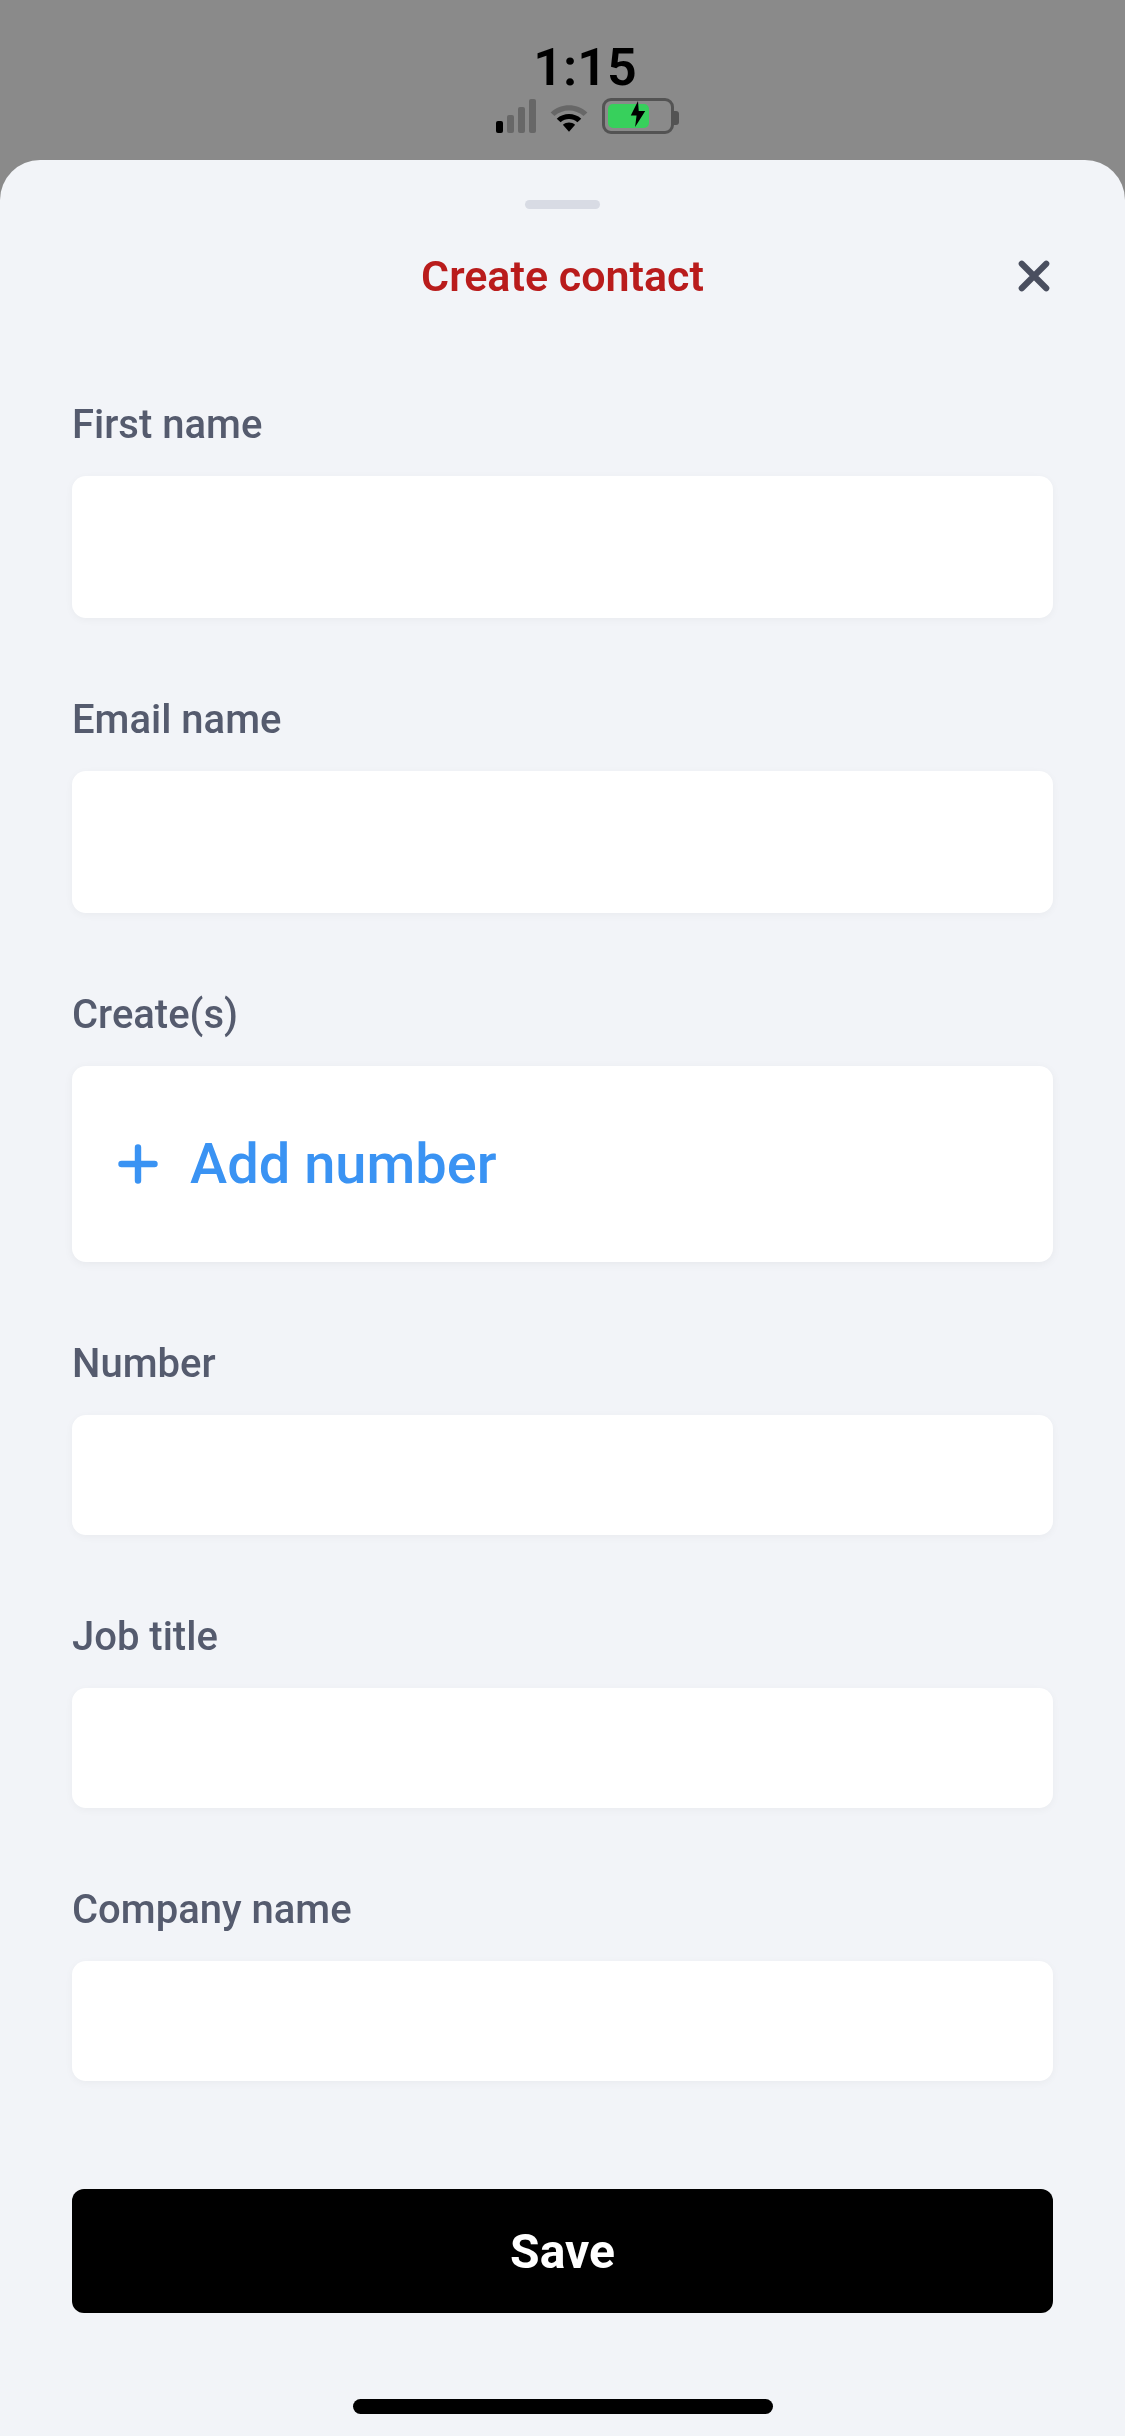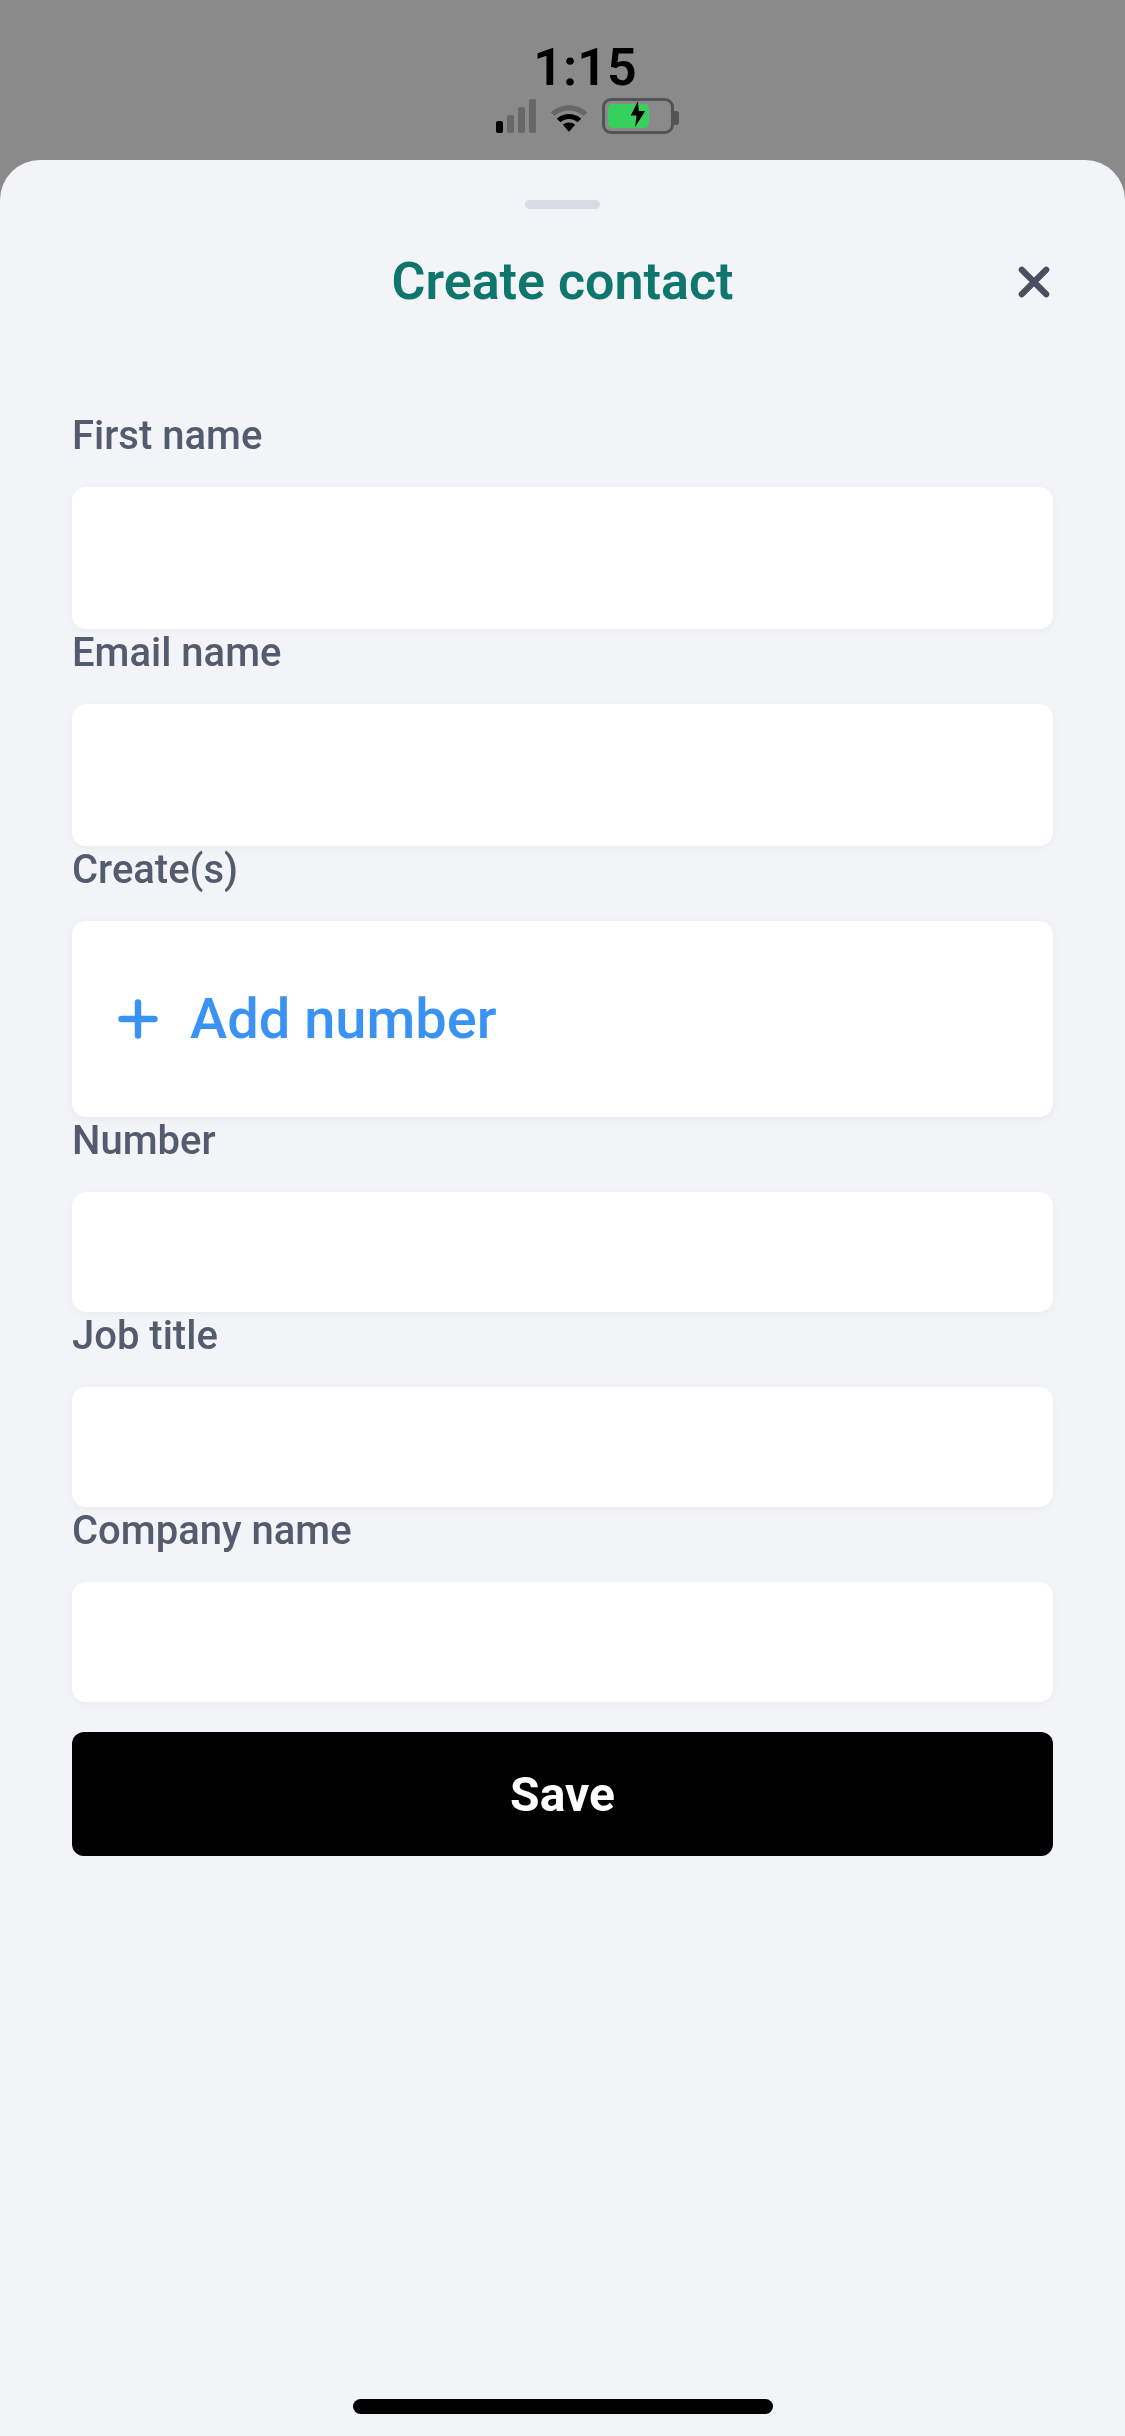--- a/index.html
+++ b/index.html
@@ -104,23 +104,23 @@
       border-radius: 5px;
       margin: 0 auto;
     }
     .sheet-header {
       position: relative;
       text-align: center;
       margin-top: 42px;
       padding: 0 60px;
     }
     .sheet-title {
-      font-size: 52px;
+      font-size: 43px;
       font-weight: 600;
-      color: #0f766e;
+      color: #b91c1c;
     }
     .close-btn {
       position: absolute;
       right: 60px;
       top: 50%;
       transform: translateY(-50%);
       background: none;
       border: none;
       cursor: pointer;
       padding: 10px;
@@ -142,20 +142,21 @@
       height: 142px;
       background: #ffffff;
       border: none;
       border-radius: 14px;
       box-shadow: 0 2px 8px rgba(0,0,0,0.04);
       font-size: 40px;
       padding: 0 30px;
       outline: none;
     }
     .field-group {
+      margin-bottom: 78px;
     }
     .numbers-group .field-label { margin-bottom: 28px; }
     .add-number {
       width: 100%;
       height: 196px;
       background: #ffffff;
       border: none;
       border-radius: 14px;
       box-shadow: 0 2px 10px rgba(0,0,0,0.05);
       display: flex;

